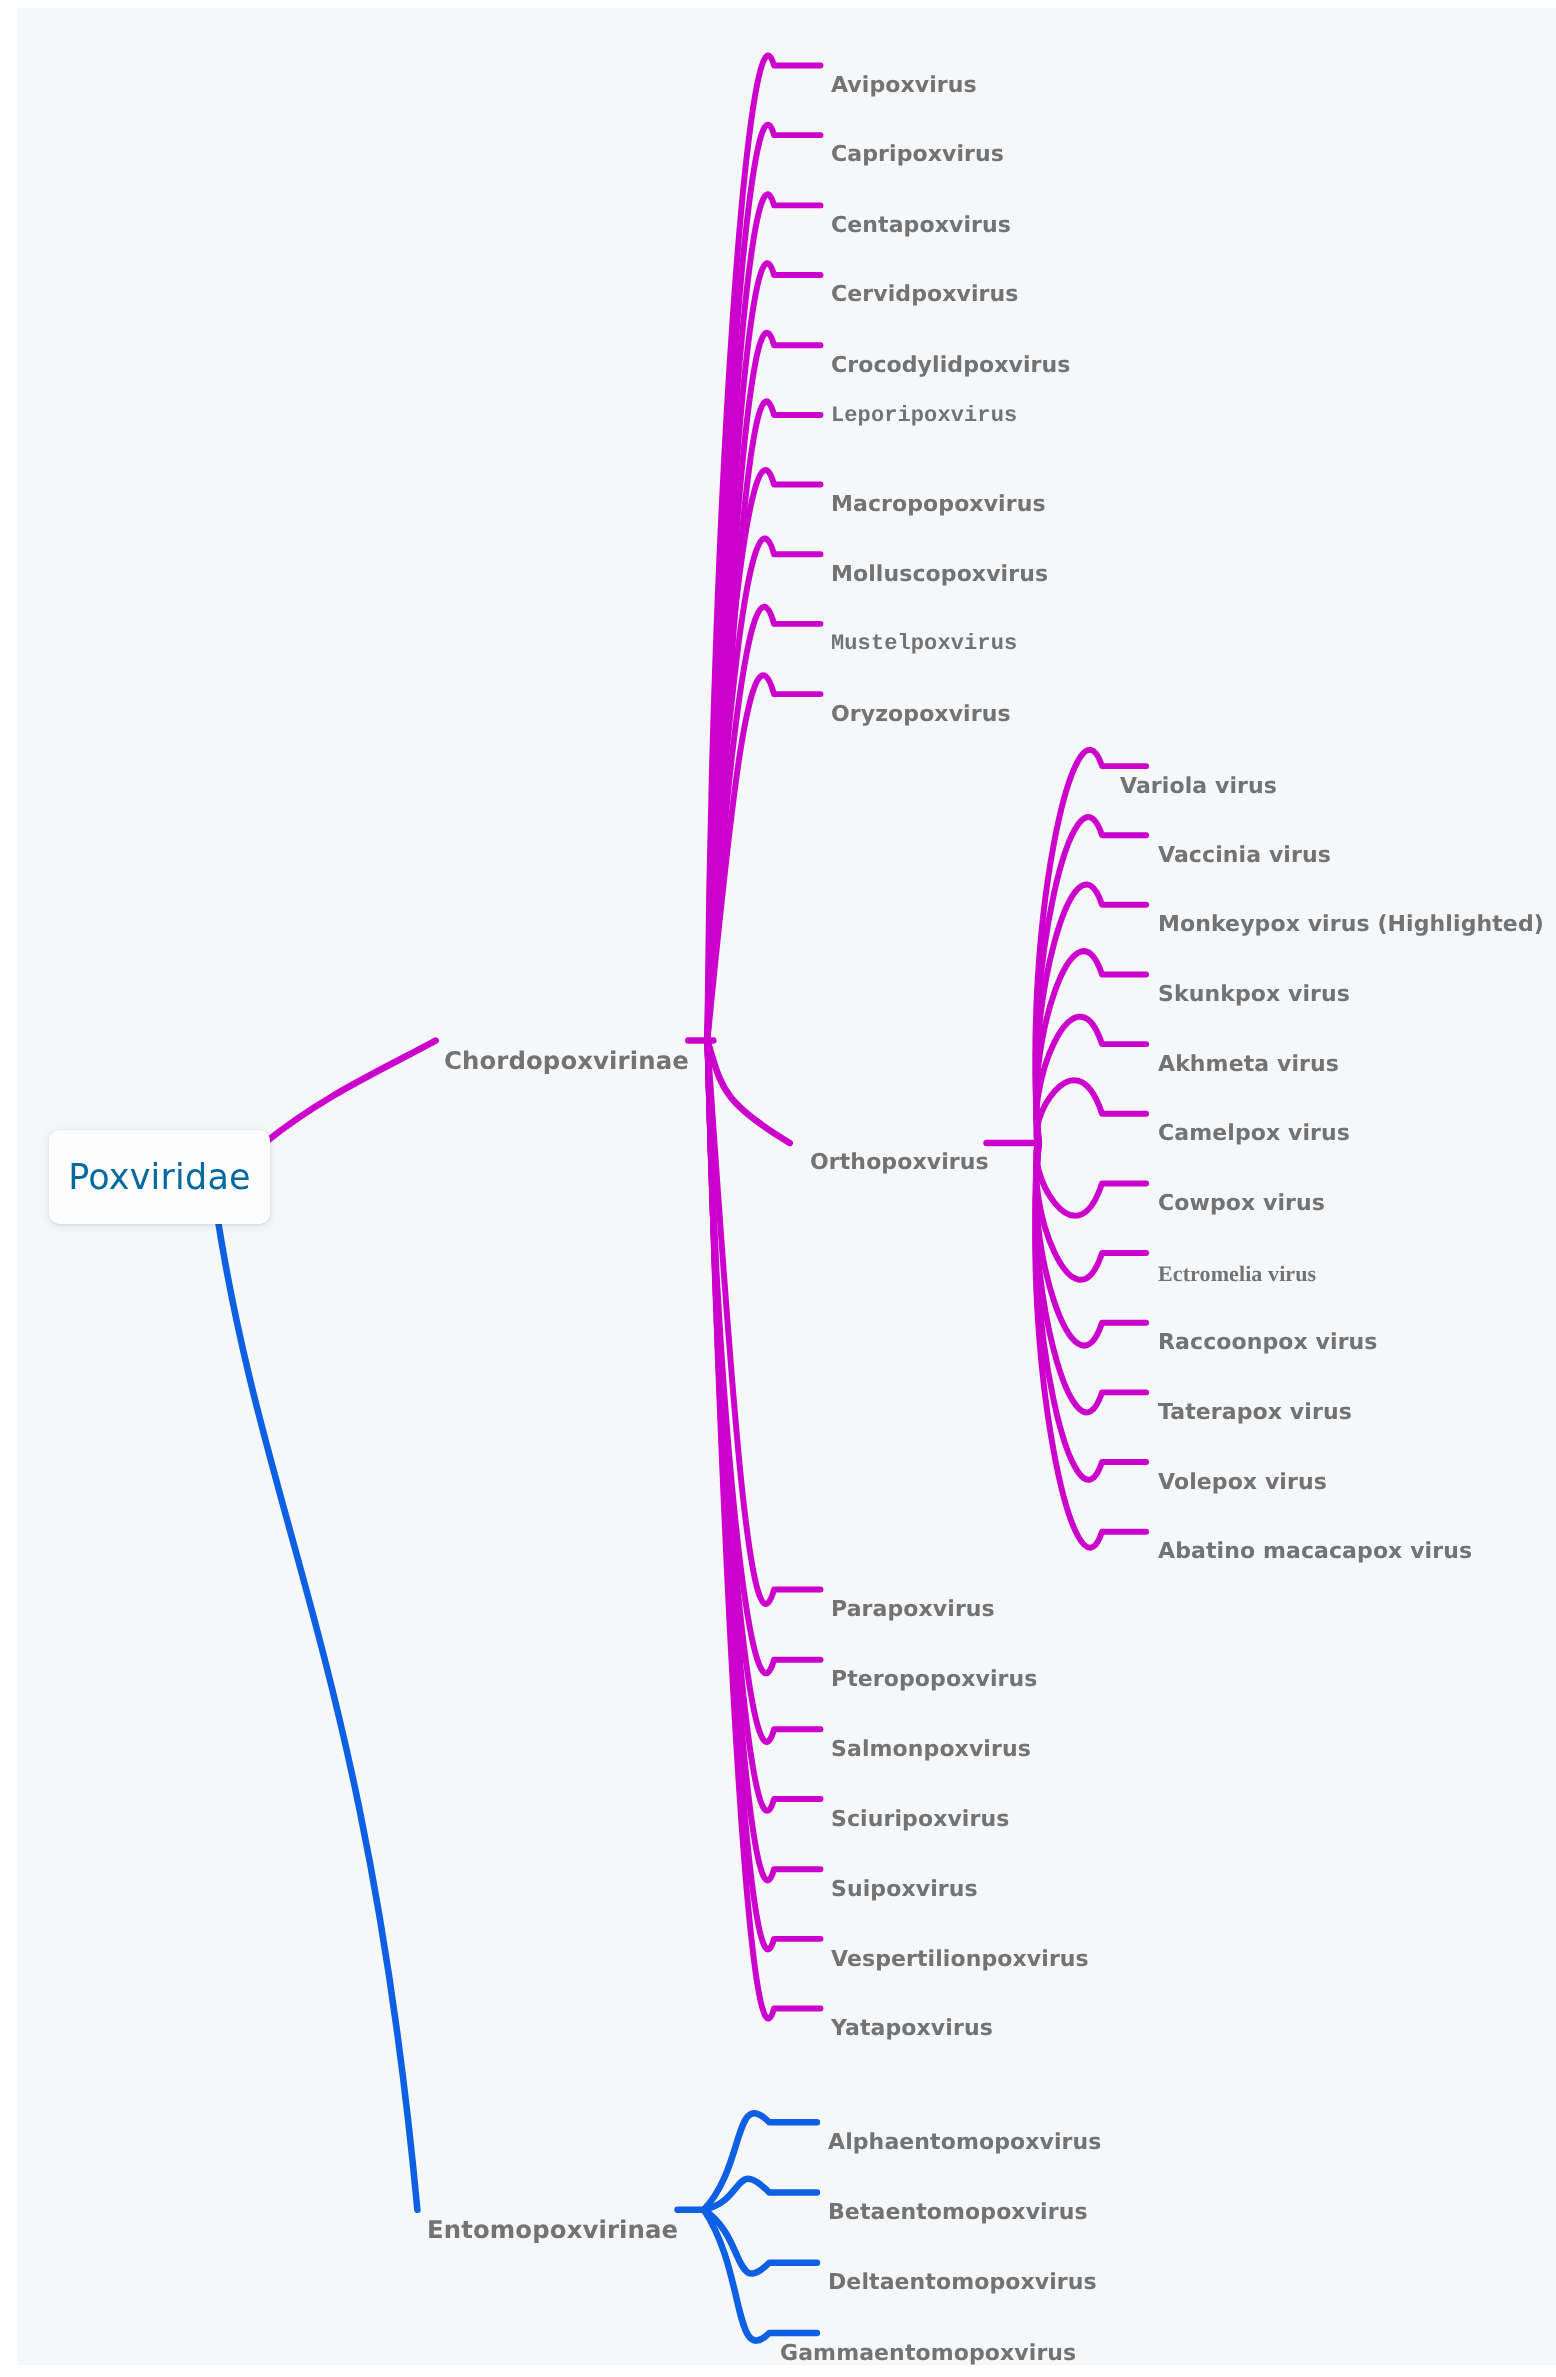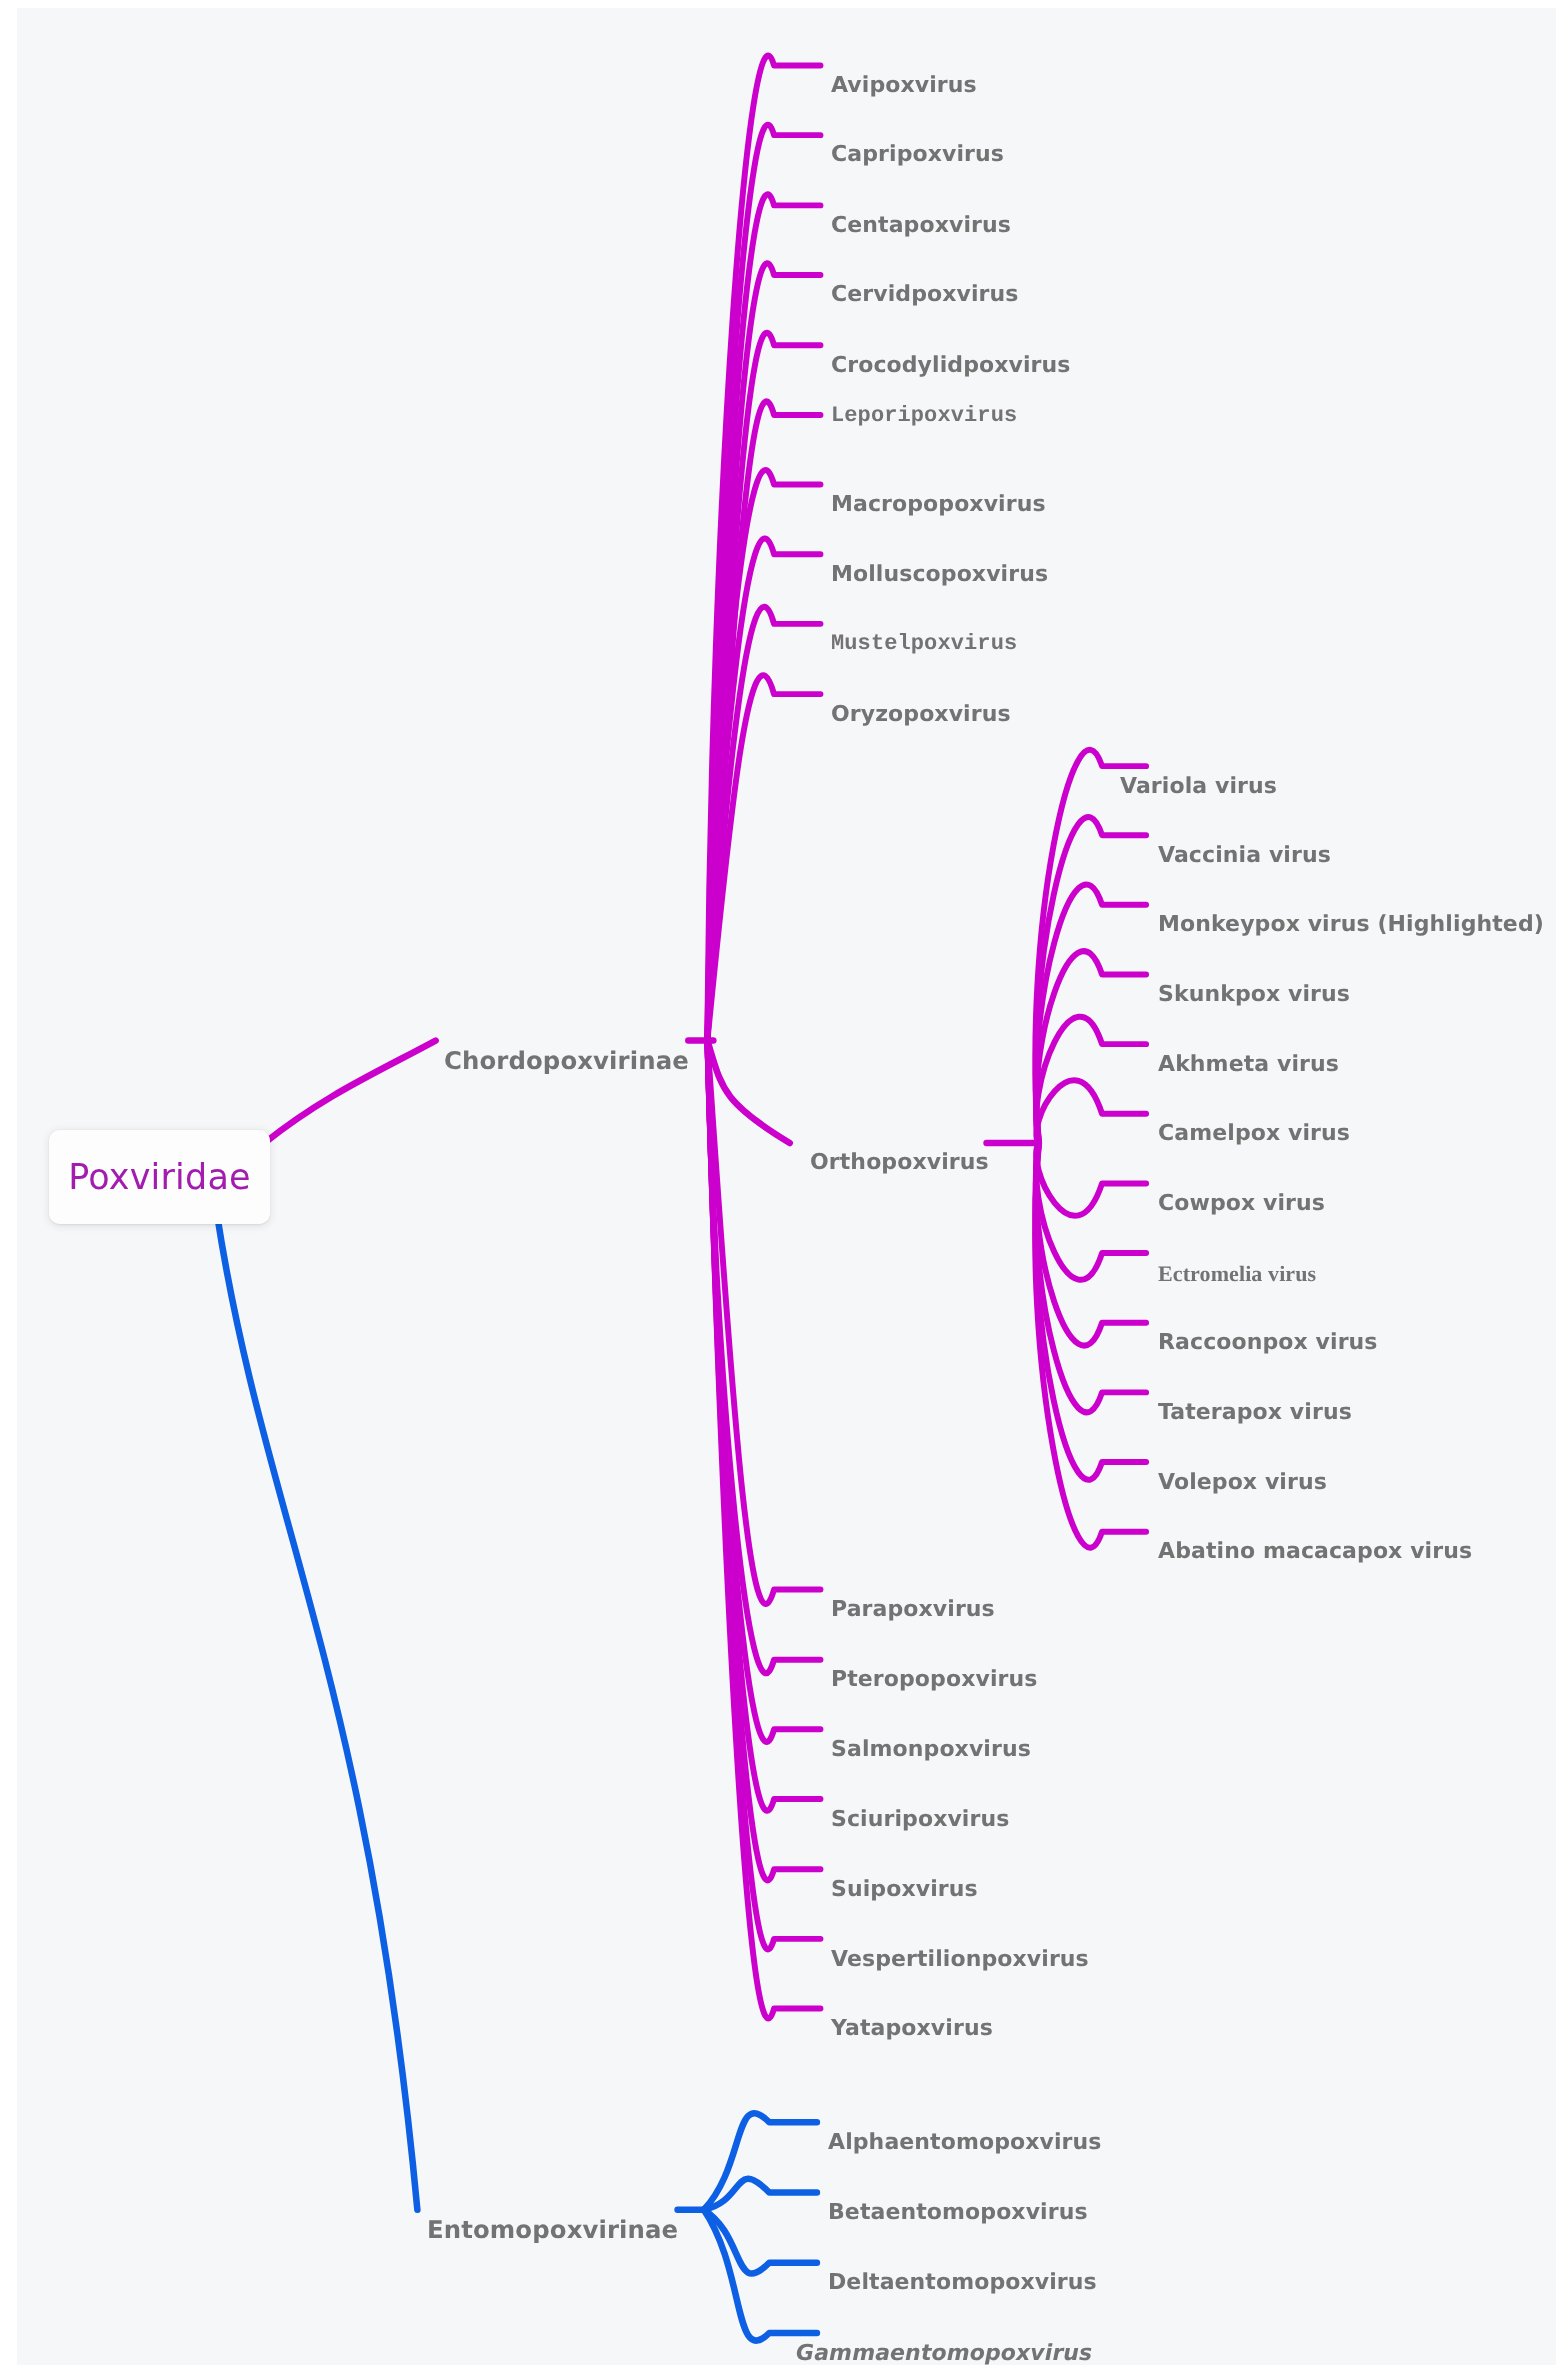--- a/index.html
+++ b/index.html
@@ -51,21 +51,21 @@
     border-radius: 10.7px;
     box-shadow: 0 1.8px 8.3px rgba(26,32,44,0.11),
                 0 0.6px 1.8px rgba(26,32,44,0.07);
     display: flex;
     align-items: center;
     justify-content: center;
   }
   .root-label {
     font-size: 35px;
     font-weight: 500;
-    color: #a21caf;
+    color: #0369a1;
     letter-spacing: 0.2px;
     white-space: nowrap;
   }
 </style>
 </head>
 <body>
 
 <div id="canvas">
   <div id="board"></div>
 
@@ -289,16 +289,16 @@
       <div class="node-label species-label" style="left: 1158px; top: 1240px; font-family: Liberation Serif, serif;">Ectromelia virus</div>
       <div class="node-label species-label" style="left: 1158px; top: 1309px;">Raccoonpox virus</div>
       <div class="node-label species-label" style="left: 1158px; top: 1379px;">Taterapox virus</div>
       <div class="node-label species-label" style="left: 1158px; top: 1449px;">Volepox virus</div>
       <div class="node-label species-label" style="left: 1158px; top: 1518px;">Abatino macacapox virus</div>
     </div>
   <div id="entomo-genus-layer">
       <div class="node-label genus-label" style="left: 828px; top: 2109px;">Alphaentomopoxvirus</div>
       <div class="node-label genus-label" style="left: 828px; top: 2179px;">Betaentomopoxvirus</div>
       <div class="node-label genus-label" style="left: 828px; top: 2249px;">Deltaentomopoxvirus</div>
-      <div class="node-label genus-label" style="left: 796px; top: 2320px; font-style: italic;">Gammaentomopoxvirus</div>
+      <div class="node-label genus-label" style="left: 780px; top: 2320px;">Gammaentomopoxvirus</div>
     </div>
 </div>
 
 
 </body></html>

